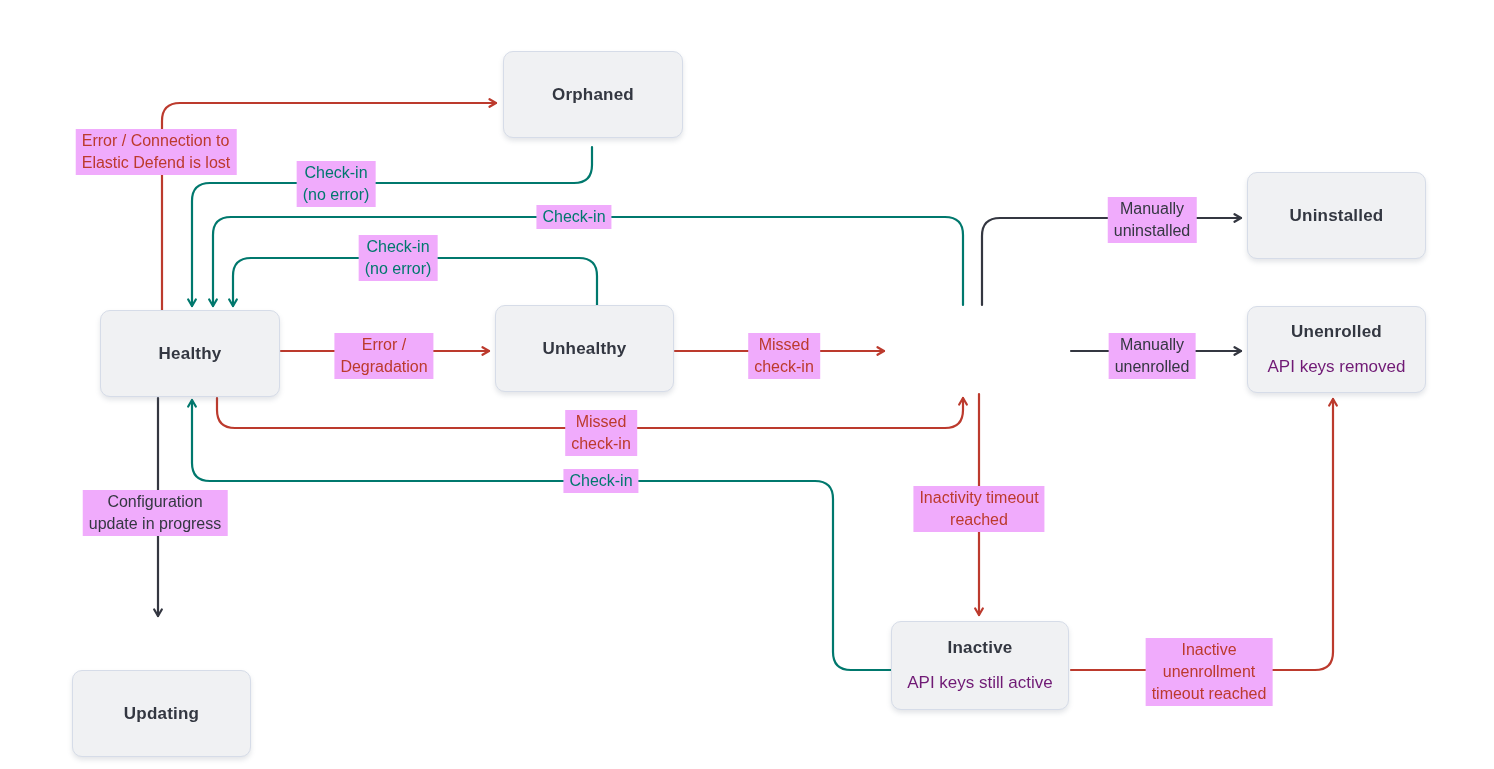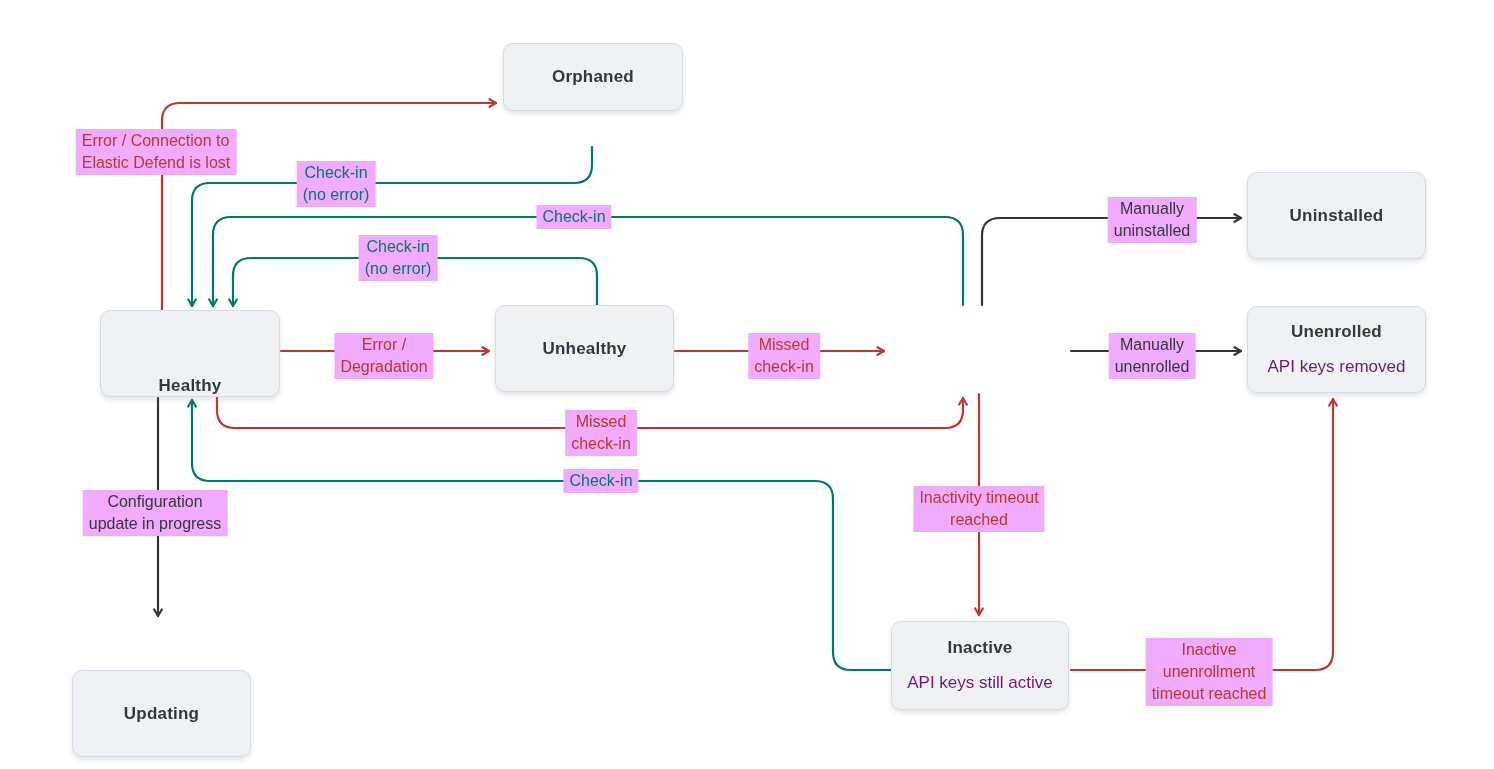--- a/index.html
+++ b/index.html
@@ -15,22 +15,22 @@
     position:absolute;z-index:2;
     background:#f0f1f3;
     border:1.5px solid #d6dce8;
     border-radius:10px;
     box-shadow:0 3px 5px rgba(100,110,130,0.18);
     display:flex;flex-direction:column;align-items:center;justify-content:center;
     box-sizing:border-box;
   }
   .node-title{font-size:17px;font-weight:700;color:#333741;letter-spacing:.2px;}
   .node-subtitle{font-size:17px;font-weight:400;color:#701a75;margin-top:15px;}
-  .n-orphaned   {left:503px;top:43px; width:180px;height:68px;}
-  .n-healthy    {left:100px;top:310px;width:180px;height:87px;justify-content:flex-end;}
+  .n-orphaned   {left:503px;top:51px; width:180px;height:87px;}
+  .n-healthy    {left:100px;top:310px;width:180px;height:87px;}
   .n-unhealthy  {left:495px;top:305px;width:179px;height:87px;}
   .n-offline    {left:890px;top:305px;width:179px;height:87px;}
   .n-uninstalled{left:1247px;top:172px;width:179px;height:87px;}
   .n-unenrolled {left:1247px;top:306px;width:179px;height:87px;}
   .n-updating   {left:72px; top:622px;width:179px;height:87px;margin-top:48px;}
   .n-inactive   {left:891px;top:621px;width:178px;height:89px;}
   .elabel{
     position:absolute;z-index:3;
     transform:translate(-50%,-50%);
     background:#f0abfc;

